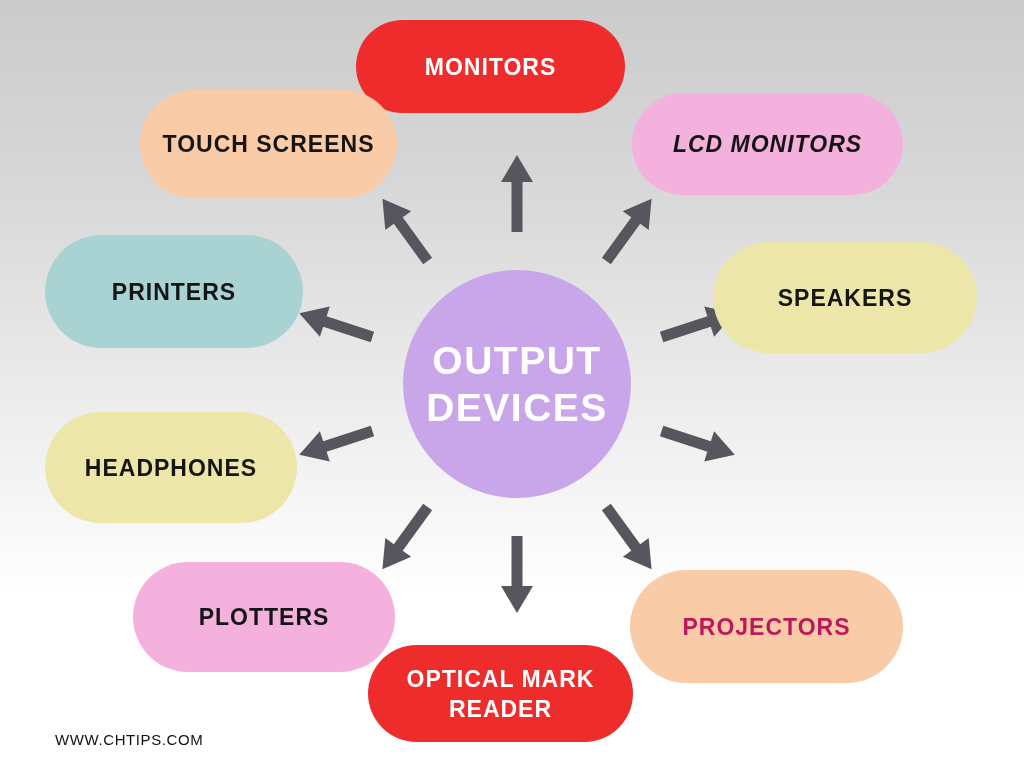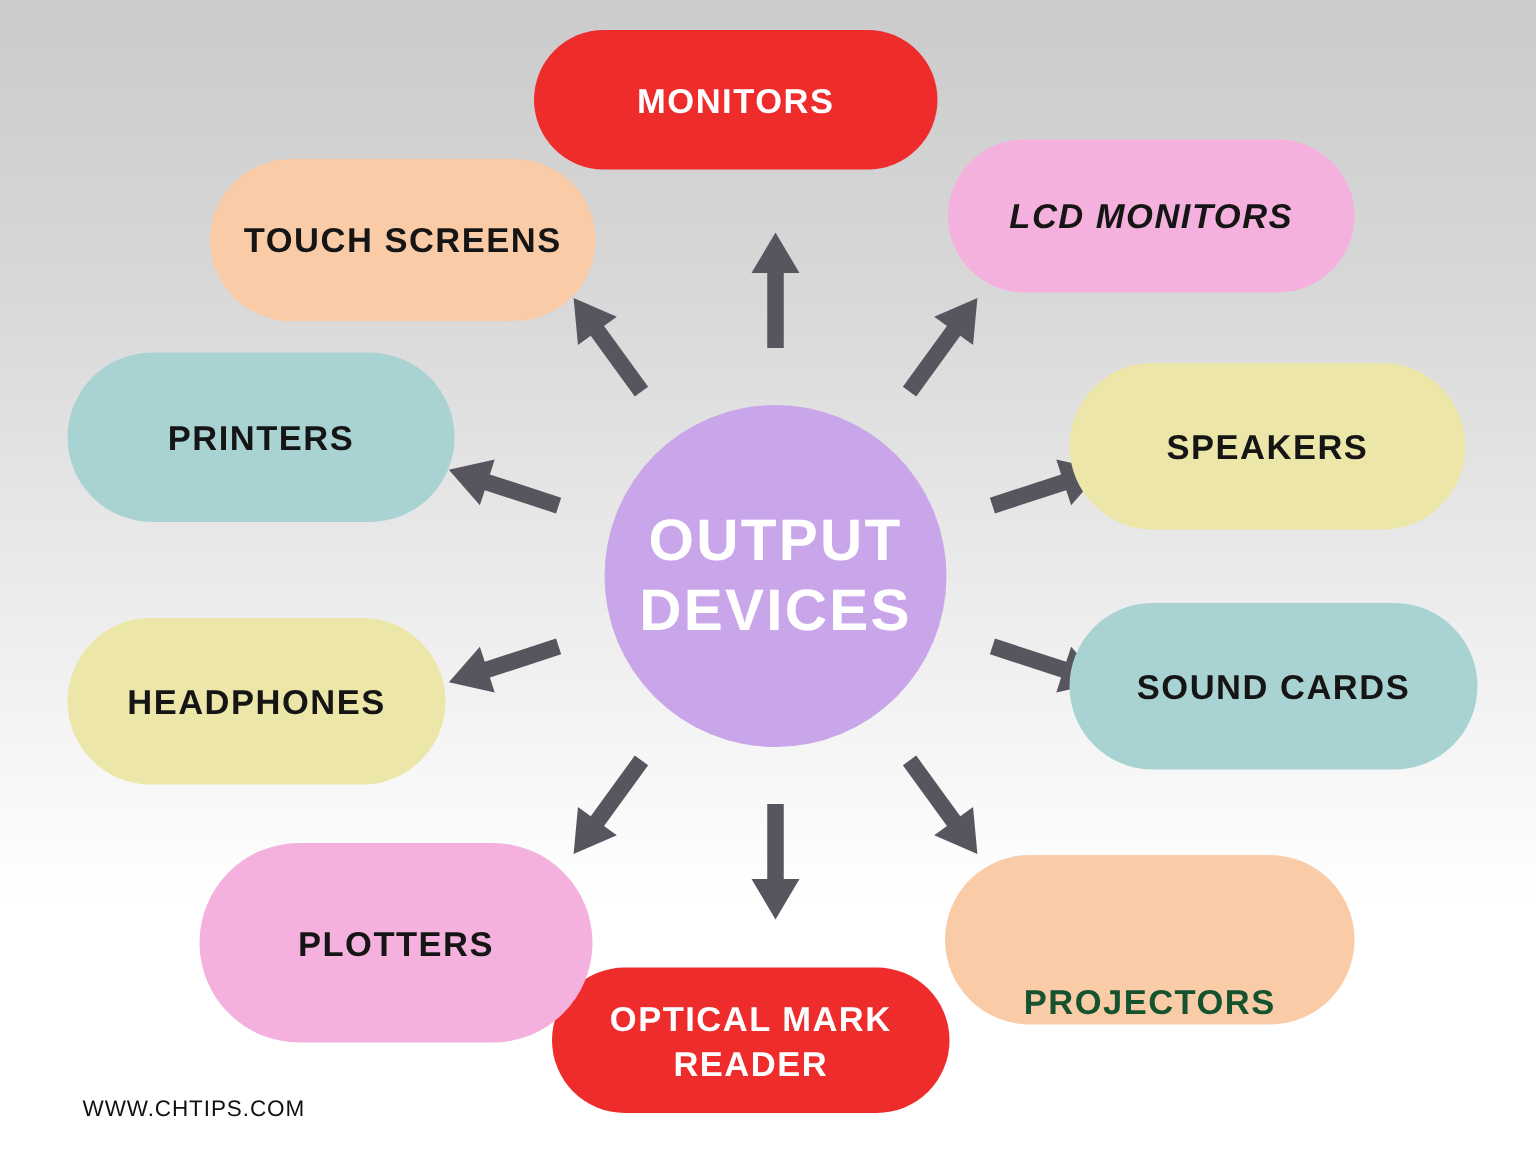--- a/index.html
+++ b/index.html
@@ -17,21 +17,21 @@
     border-radius:999px;
     font-weight:bold;font-size:23px;letter-spacing:1px;
     text-align:center;line-height:30px;
   }
   .pill-monitors            {left:356px;top:20px; width:269px;height:93px;}
   .pill-lcd-monitors        {left:632px;top:93px; width:271px;height:102px;}
   .pill-speakers            {left:713px;top:242px;width:264px;height:111px;}
   .pill-sound-cards         {left:713px;top:402px;width:272px;height:111px;}
   .pill-projectors          {left:630px;top:570px;width:273px;height:113px;}
   .pill-optical-mark-reader {left:368px;top:645px;width:265px;height:97px;padding:4px 18px;box-sizing:border-box;}
-  .pill-plotters            {left:133px;top:562px;width:262px;height:133px;}
+  .pill-plotters            {left:133px;top:562px;width:262px;height:110px;}
   .pill-headphones          {left:45px; top:412px;width:252px;height:111px;}
   .pill-printers            {left:45px; top:235px;width:258px;height:113px;}
   .pill-touch-screens       {left:140px;top:90px; width:257px;height:108px;}
   .center-circle{
     position:absolute;left:403px;top:270px;width:228px;height:228px;
     border-radius:50%;
     display:flex;flex-direction:column;justify-content:center;
     font-weight:bold;font-size:39px;letter-spacing:1.5px;line-height:47px;
     text-align:center;
   }
@@ -60,39 +60,36 @@
 
   <div class="pill pill-monitors" style="background: rgb(238, 44, 44); color: rgb(255, 255, 255);">
     <span>MONITORS</span>
   </div>
   <div class="pill pill-lcd-monitors" style="background: rgb(244, 177, 221); color: rgb(21, 21, 21); font-style: italic;">
     <span>LCD MONITORS</span>
   </div>
   <div class="pill pill-speakers" style="background: rgb(236, 230, 168); color: rgb(21, 21, 21);">
     <span>SPEAKERS</span>
   </div>
-  <div class="pill pill-sound-cards" style="background: rgb(169, 211, 210); color: rgb(21, 21, 21);">
-    <span>SOUND CARDS</span>
-  </div>
-  <div class="pill pill-projectors" style="background: rgb(249, 203, 167); color: #14532d; align-items: flex-end;">
+  <div class="pill pill-projectors" style="background: rgb(249, 203, 167); color: #be185d;">
     <span>PROJECTORS</span>
   </div>
   <div class="pill pill-optical-mark-reader" style="background: rgb(238, 44, 44); color: rgb(255, 255, 255);">
     <span>OPTICAL MARK READER</span>
   </div>
   <div class="pill pill-plotters" style="background: rgb(244, 177, 221); color: rgb(21, 21, 21);">
     <span>PLOTTERS</span>
   </div>
   <div class="pill pill-headphones" style="background: rgb(236, 230, 168); color: rgb(21, 21, 21);">
     <span>HEADPHONES</span>
   </div>
   <div class="pill pill-printers" style="background: rgb(169, 211, 210); color: rgb(21, 21, 21);">
     <span>PRINTERS</span>
   </div>
-  <div class="pill pill-touch-screens" style="background: rgb(249, 203, 167); color: rgb(21, 21, 21); margin-top: 16px;">
+  <div class="pill pill-touch-screens" style="background: rgb(249, 203, 167); color: rgb(21, 21, 21);">
     <span>TOUCH SCREENS</span>
   </div>
 
   <div class="center-circle" style="background: rgb(201, 166, 233); color: rgb(255, 255, 255);">
     <span>OUTPUT</span>
     <span>DEVICES</span>
   </div>
 
   <div class="watermark">WWW.CHTIPS.COM</div>
 

